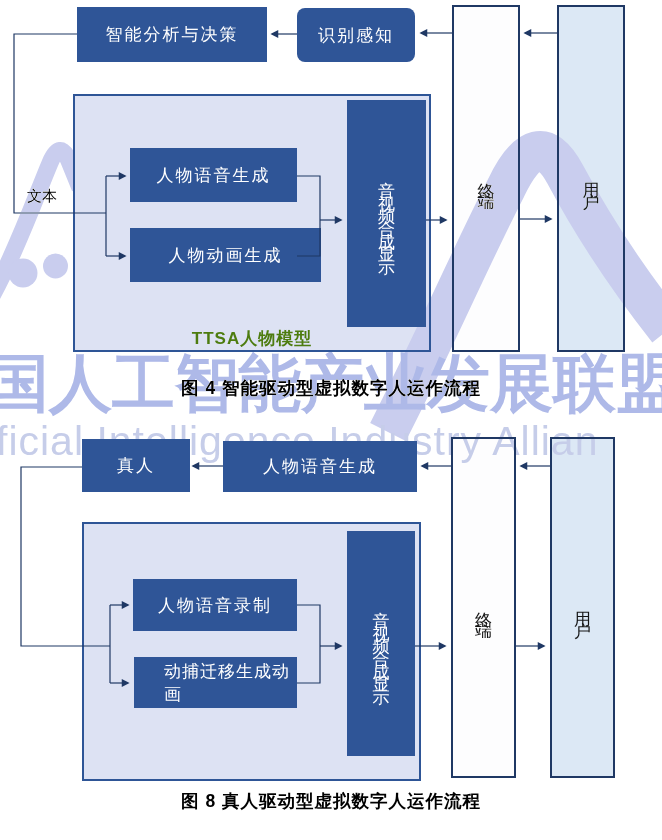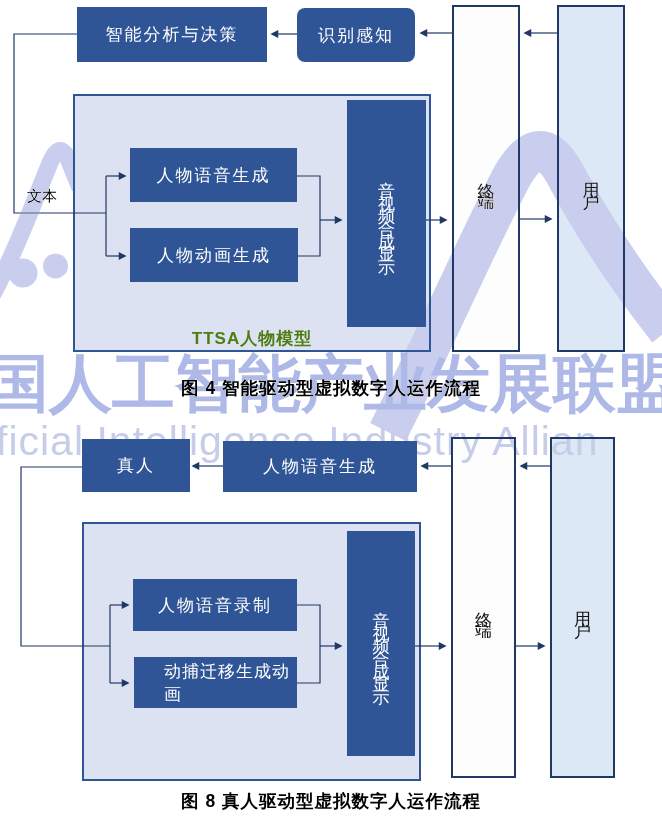--- a/index.html
+++ b/index.html
@@ -75,21 +75,21 @@
     </div>
 
     <div class="abs tallbox tall-blue" style="left:557px;top:5px;width:68px;height:347px;">
       <span class="vtext-dark">用户</span>
     </div>
 
     <div class="abs bluebox" style="left:130px;top:148px;width:167px;height:54px;">
       <span>人物语音生成</span>
     </div>
 
-    <div class="abs bluebox" style="left:130px;top:228px;width:168px;height:54px;">
+    <div class="abs bluebox" style="left:130px;top:228px;width:191px;height:54px;">
       <span>人物动画生成</span>
     </div>
 
     <div class="abs bluebox" style="left:347px;top:100px;width:79px;height:227px;">
       <span class="vtext">音视频合成显示</span>
     </div>
 
     <div class="abs ttsa-label" style="left:73px;top:327px;width:358px;">TTSA人物模型</div>
 
     <div class="abs small-label" style="left:27px;top:187px;">文本</div>

